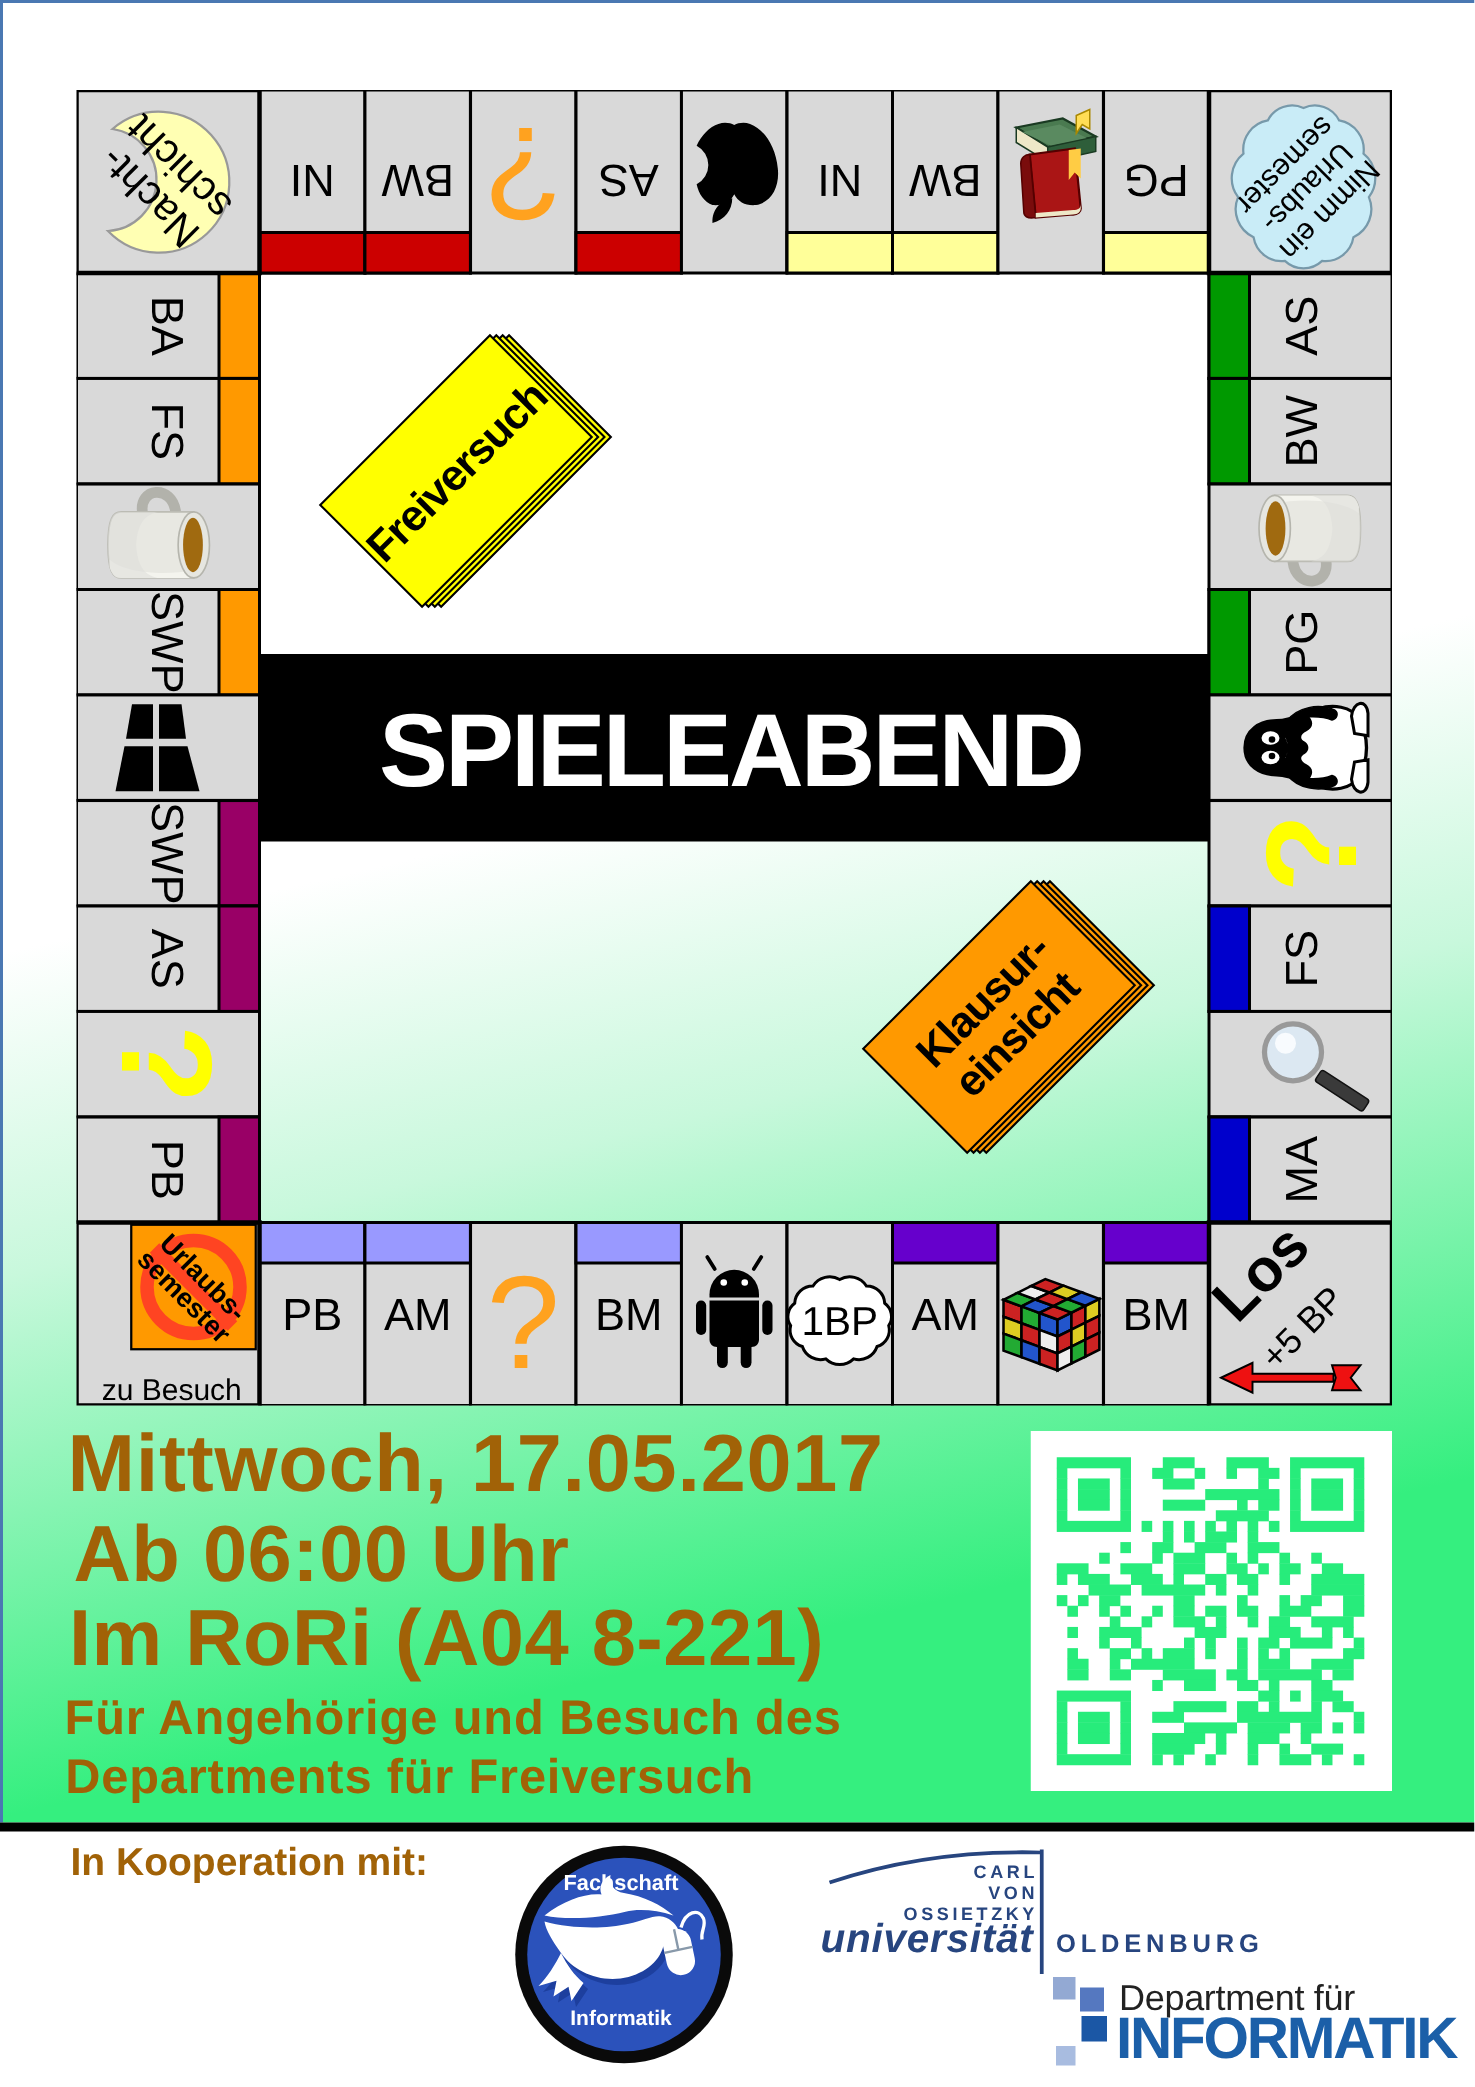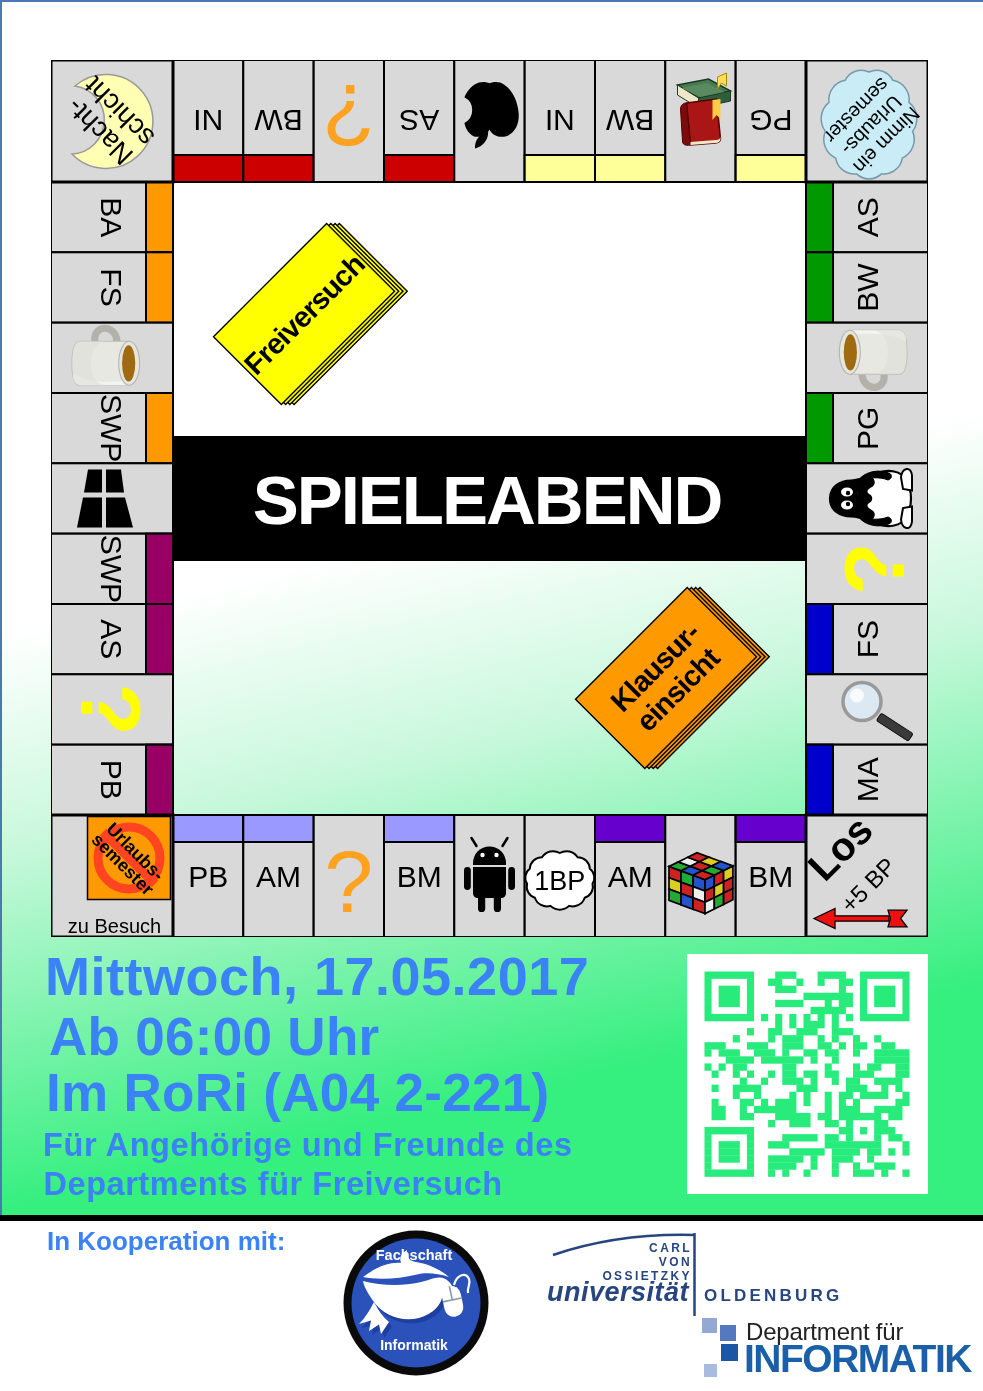--- a/index.html
+++ b/index.html
@@ -1,20 +1,20 @@
 <!DOCTYPE html>
 <html><head><meta charset="utf-8">
 <style>
 html,body{margin:0;padding:0}
 body{width:983px;height:1391px;position:relative;background:#fff;font-family:"Liberation Sans",sans-serif;overflow:hidden}
 .green{position:absolute;left:0;top:0;width:983px;height:1215px;
  background:linear-gradient(167deg,#ffffff 0%,#ffffff 44%,#c8f8dc 59%,#35ef7f 84%);
  border-top:2px solid #4a78b2;border-left:2px solid #4a78b2;box-sizing:border-box}
 .blackbar{position:absolute;left:0;top:1215px;width:983px;height:6px;background:#000}
-.t{position:absolute;color:#3b82f6;white-space:nowrap;line-height:1}
+.t{position:absolute;color:#a16207;white-space:nowrap;line-height:1}
 </style></head>
 <body>
 <div class="green"></div>
 <div class="blackbar"></div>
 <svg width="877" height="877" viewBox="0 0 877 877" style="position:absolute;left:51px;top:60px" xmlns="http://www.w3.org/2000/svg" font-family="Liberation Sans, sans-serif">
 <rect x="122.0" y="0.0" width="70.3" height="122.0" fill="#d9d9d9" stroke="#000000" stroke-width="2"></rect>
 <rect x="122.0" y="95.0" width="70.3" height="27.0" fill="#cc0000" stroke="#000000" stroke-width="2"></rect>
 <text x="157.2" y="61.0" dy="0.36em" transform="rotate(180,157.2,61.0)" font-size="30" fill="#000" text-anchor="middle">NI</text>
 <rect x="192.3" y="0.0" width="70.3" height="122.0" fill="#d9d9d9" stroke="#000000" stroke-width="2"></rect>
 <rect x="192.3" y="95.0" width="70.3" height="27.0" fill="#cc0000" stroke="#000000" stroke-width="2"></rect>
@@ -452,22 +452,22 @@
 <rect x="81.13" y="215.46" width="7.07" height="7.37" fill="#27ec7b"></rect>
 <rect x="95.27" y="215.46" width="7.07" height="7.37" fill="#27ec7b"></rect>
 <rect x="116.48" y="215.46" width="7.07" height="7.37" fill="#27ec7b"></rect>
 <rect x="144.76" y="215.46" width="7.07" height="7.37" fill="#27ec7b"></rect>
 <rect x="165.97" y="215.46" width="21.21" height="7.37" fill="#27ec7b"></rect>
 <rect x="194.25" y="215.46" width="7.07" height="7.37" fill="#27ec7b"></rect>
 <rect x="215.46" y="215.46" width="7.07" height="7.37" fill="#27ec7b"></rect>
 </svg>
 <div class="t" style="left:45px;top:949px;font-size:54px;font-weight:bold;letter-spacing:0.5px">Mittwoch, 17.05.2017</div>
 <div class="t" style="left:49px;top:1010px;font-size:53px;font-weight:bold;letter-spacing:0.3px">Ab 06:00 Uhr</div>
-<div class="t" style="left:46px;top:1066px;font-size:53px;font-weight:bold;letter-spacing:0.3px">Im RoRi (A04 2-221)</div>
-<div class="t" style="left:43px;top:1129px;font-size:32.5px;font-weight:bold;letter-spacing:0.6px">Für Angehörige und Freunde des</div>
+<div class="t" style="left:46px;top:1066px;font-size:53px;font-weight:bold;letter-spacing:0.3px">Im RoRi (A04 8-221)</div>
+<div class="t" style="left:43px;top:1129px;font-size:32.5px;font-weight:bold;letter-spacing:0.6px">Für Angehörige und Besuch des</div>
 <div class="t" style="left:43.5px;top:1168px;font-size:32.5px;font-weight:bold;letter-spacing:0.55px">Departments für Freiversuch</div>
 <div class="t" style="left:47px;top:1228px;font-size:26px;font-weight:bold">In Kooperation mit:</div>
 <svg width="160" height="160" viewBox="0 0 160 160" style="position:absolute;left:336px;top:1227px" xmlns="http://www.w3.org/2000/svg" font-family="Liberation Sans, sans-serif">
 <circle cx="80" cy="76" r="72.5" fill="#0a0a0a"></circle>
 <circle cx="80" cy="76" r="64.5" fill="#2b52bb"></circle>
 <g fill="#1d3f9e">
 <path transform="translate(3,4)" d="M 27,54 C 45,59 68,59 83,55.5 C 92,53.5 99,50 104,50.5 C 110,51 114,55 116,59 L 122,61 L 115,64 L 107,66 C 106,78 97,87 83,91 C 65,95.5 47,88 38,75 C 32,66.5 28,60 27,54 Z"></path>
 <path transform="translate(3,4)" d="M 38,75 C 34,83 29,91 23,97 L 35,93.5 L 33,104 L 43,97.5 L 45,107 L 53,95 C 47,90 42,83 38,75 Z"></path>
 </g>
 <g fill="#fff">

